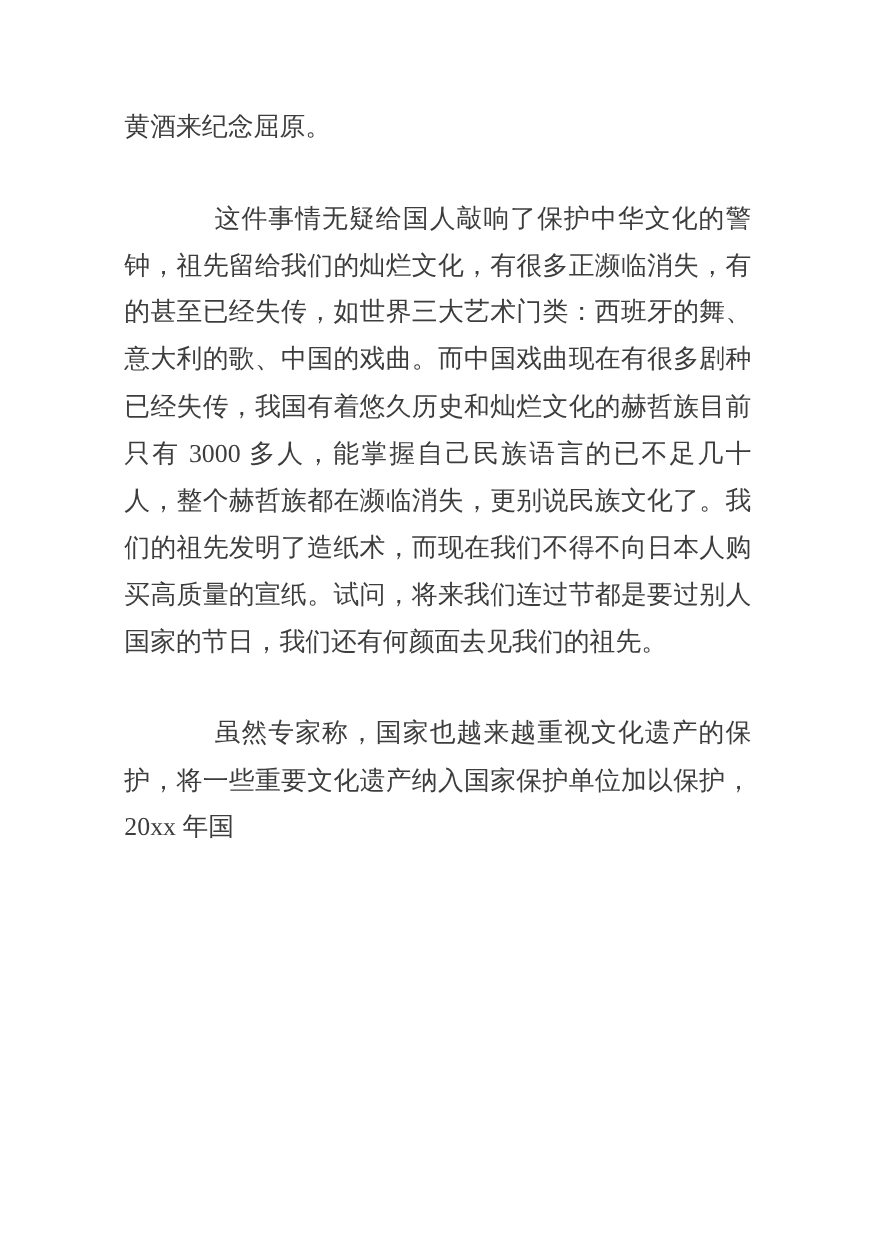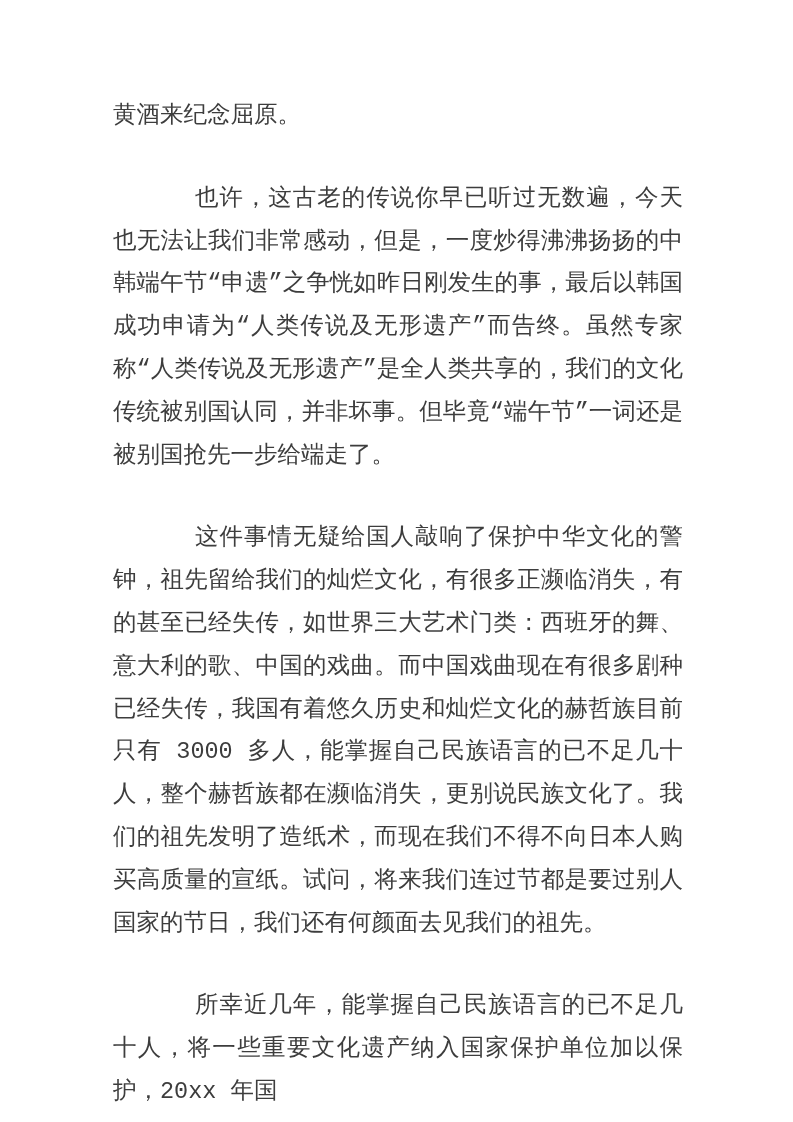--- a/index.html
+++ b/index.html
@@ -27,29 +27,27 @@
     width: 570px;
     color: #3d3d3d;
     font-size: 23.5px;
     line-height: 42.8px;
     text-align: justify;
     letter-spacing: 0px;
     word-break: break-all;
   }
   .para {
     margin: 0 0 40px 0;
-    font-family: Liberation Mono, monospace;
   }
   .para.indent {
     text-indent: 82px;
   }
 </style>
 </head>
 <body>
 
 <div class="page">
   <div class="content">
     <p class="para">黄酒来纪念屈原。</p>
-    <p class="para indent">也许，这古老的传说你早已听过无数遍，今天也无法让我们非常感动，但是，一度炒得沸沸扬扬的中韩端午节“申遗”之争恍如昨日刚发生的事，最后以韩国成功申请为“人类传说及无形遗产”而告终。虽然专家称“人类传说及无形遗产”是全人类共享的，我们的文化传统被别国认同，并非坏事。但毕竟“端午节”一词还是被别国抢先一步给端走了。</p>
     <p class="para indent">这件事情无疑给国人敲响了保护中华文化的警钟，祖先留给我们的灿烂文化，有很多正濒临消失，有的甚至已经失传，如世界三大艺术门类：西班牙的舞、意大利的歌、中国的戏曲。而中国戏曲现在有很多剧种已经失传，我国有着悠久历史和灿烂文化的赫哲族目前只有 3000 多人，能掌握自己民族语言的已不足几十人，整个赫哲族都在濒临消失，更别说民族文化了。我们的祖先发明了造纸术，而现在我们不得不向日本人购买高质量的宣纸。试问，将来我们连过节都是要过别人国家的节日，我们还有何颜面去见我们的祖先。</p>
-    <p class="para indent">所幸近几年，能掌握自己民族语言的已不足几十人，将一些重要文化遗产纳入国家保护单位加以保护，20xx 年国</p>
+    <p class="para indent">虽然专家称，国家也越来越重视文化遗产的保护，将一些重要文化遗产纳入国家保护单位加以保护，20xx 年国</p>
   </div>
 </div>
 
 </body></html>

